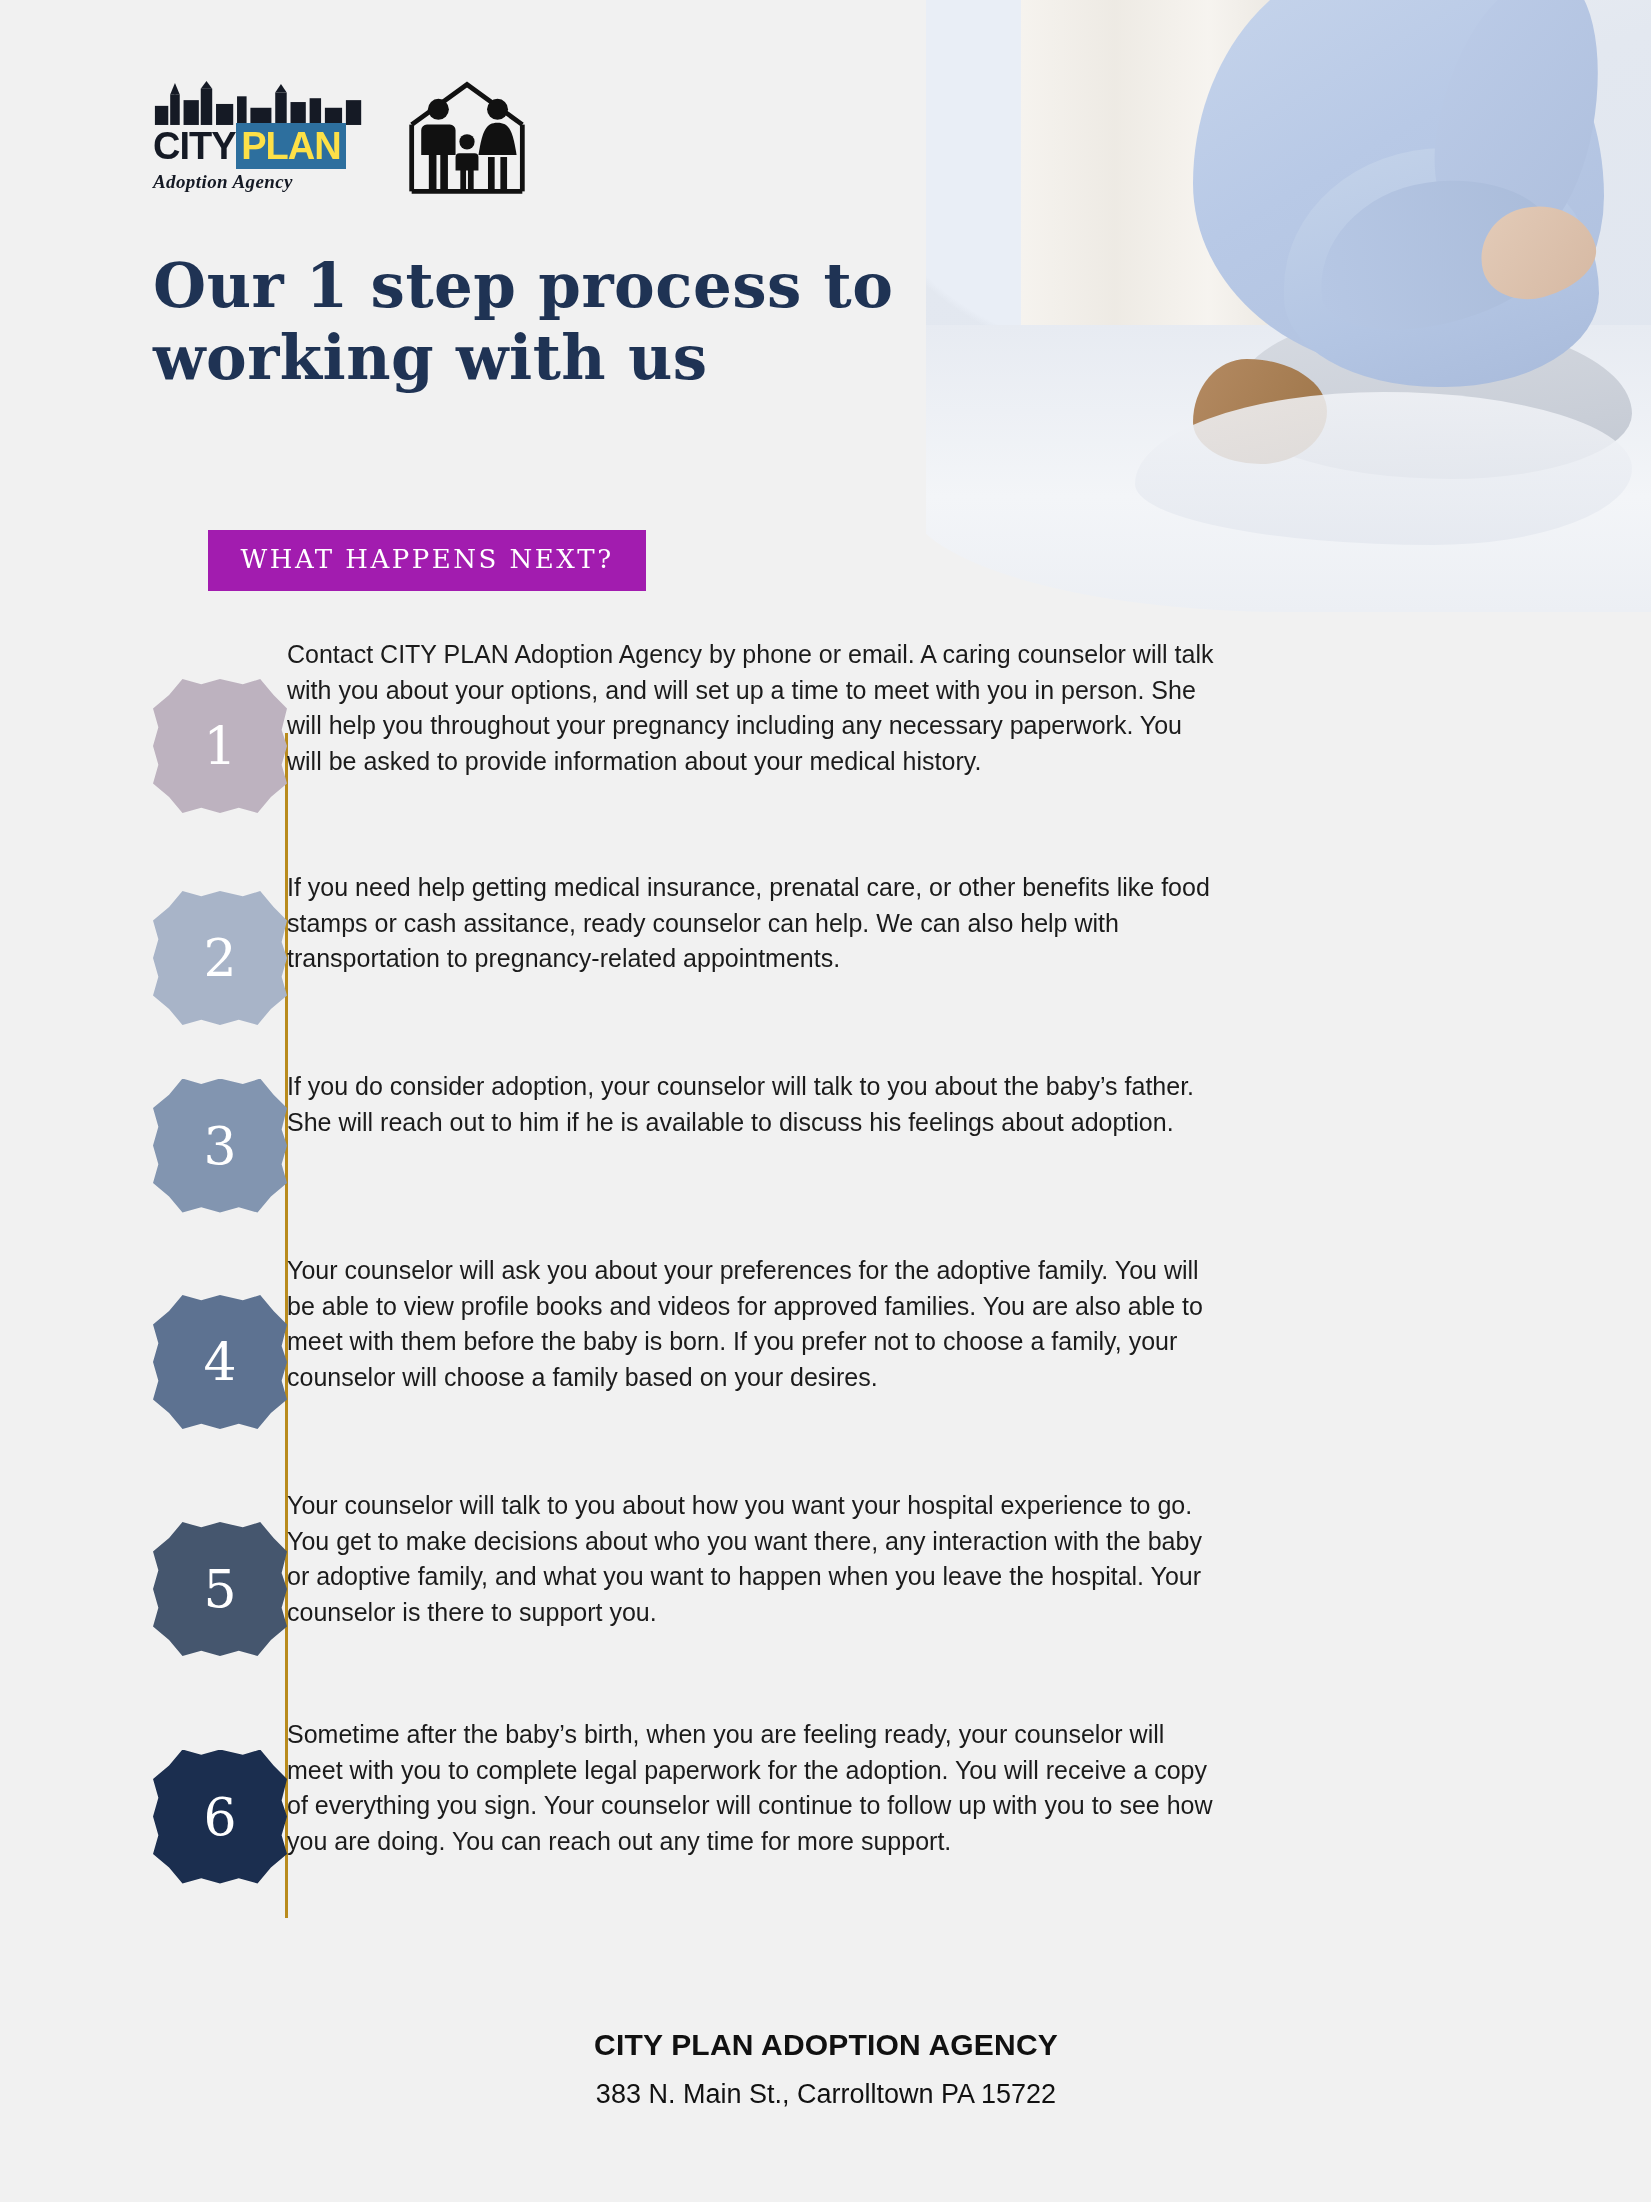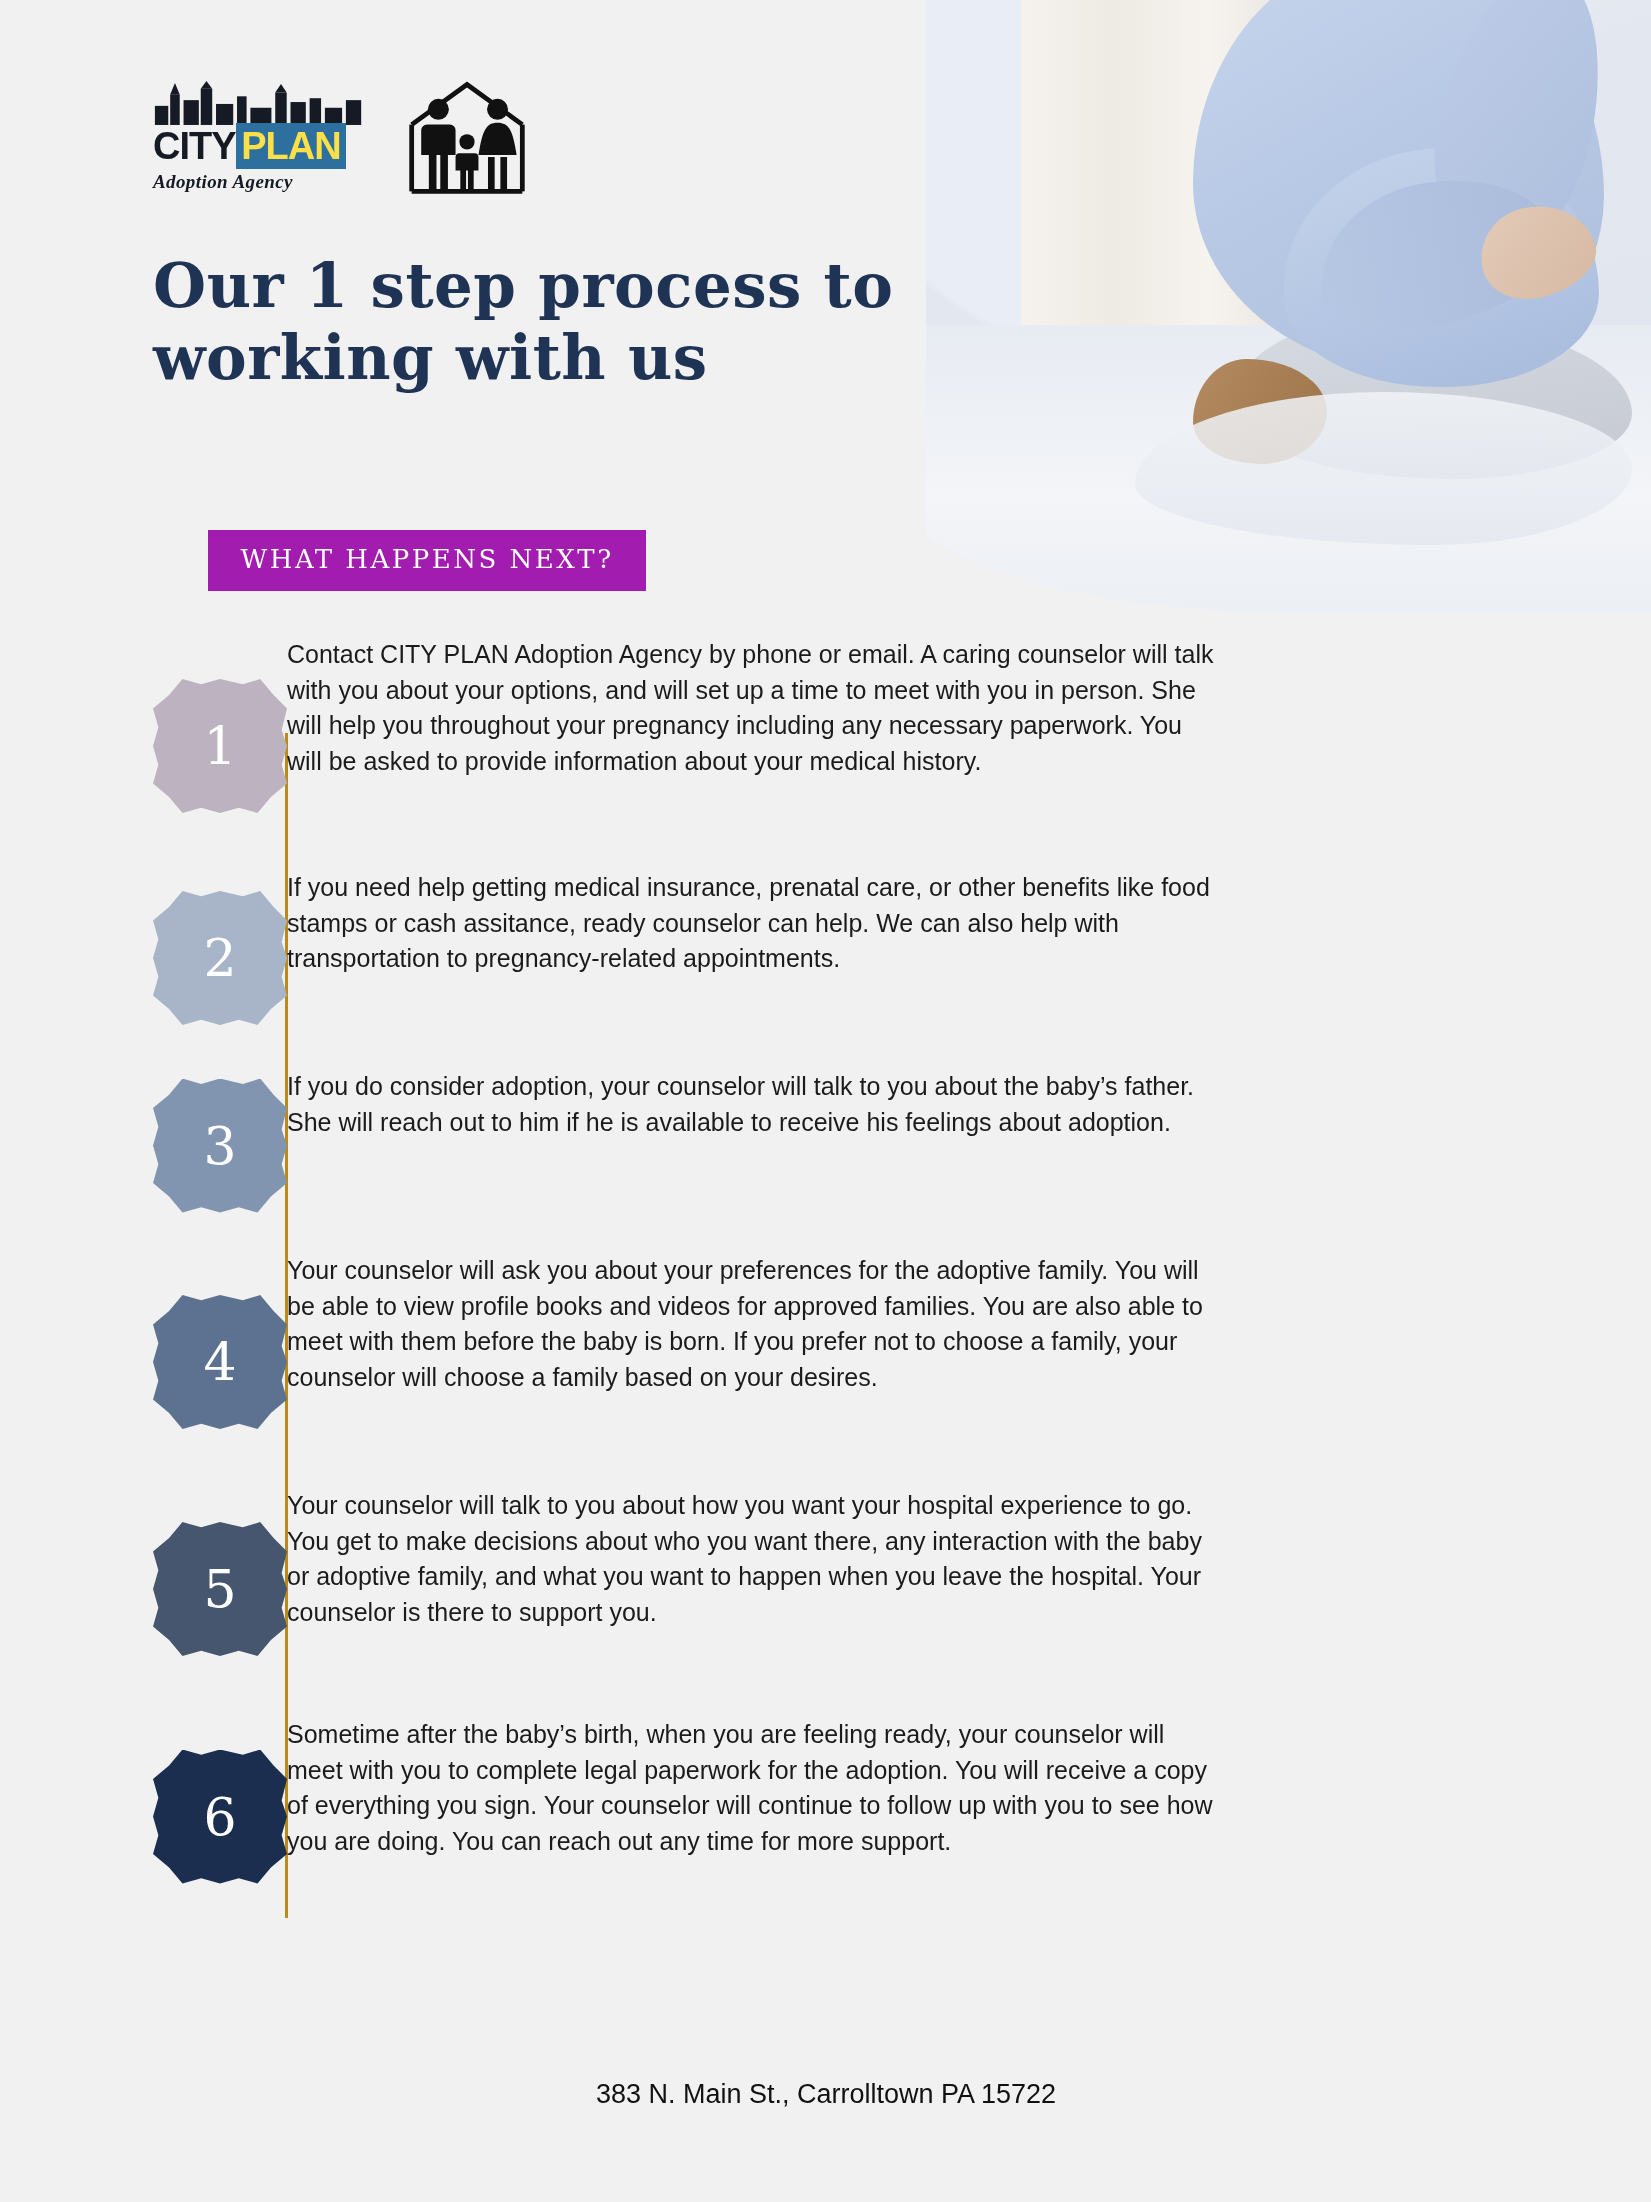--- a/index.html
+++ b/index.html
@@ -362,21 +362,21 @@
       </div>
       <div class="step-text">If you need help getting medical insurance, prenatal care, or other benefits like food stamps or cash assitance, ready counselor can help.  We can also help with transportation to pregnancy-related appointments.</div>
     </div>
 
     <div class="step" style="min-height:184px;">
       <div class="badge-col">
         <div class="badge" style="top:9.6px;background:#8295b0;">
           <span>3</span>
         </div>
       </div>
-      <div class="step-text">If you do consider adoption, your counselor will talk to you about the baby’s father. She will reach out to him if he is available to receive his feelings about adoption.</div>
+      <div class="step-text">If you do consider adoption, your counselor will talk to you about the baby’s father. She will reach out to him if he is available to discuss his feelings about adoption.</div>
     </div>
 
     <div class="step" style="min-height:235px;">
       <div class="badge-col">
         <div class="badge" style="top:42px;background:#5d7291;">
           <span>4</span>
         </div>
       </div>
       <div class="step-text">Your counselor will ask you about your preferences for the adoptive family. You will be able to view profile books and videos for approved families. You are also able to meet with them before the baby is born. If you prefer not to choose a family, your counselor will choose a family based on your desires.</div>
     </div>
@@ -395,18 +395,19 @@
         <div class="badge" style="top:32.5px;background:#1b2e4f;">
           <span>6</span>
         </div>
       </div>
       <div class="step-text">Sometime after the baby’s birth, when you are feeling ready, your counselor will meet with you to complete legal paperwork for the adoption. You will receive a copy of everything you sign. Your counselor will continue to follow up with you to see how you are doing. You can reach out any time for more support.</div>
     </div>
   </div>
 
   <div class="footer">
     <div class="footer-col">
+      <div class="f-strong">CITY PLAN ADOPTION AGENCY</div>
       <div class="f-line">383 N. Main St., Carrolltown PA 15722</div>
     </div>
   </div>
 
 </div>
 
 
 </body></html>

